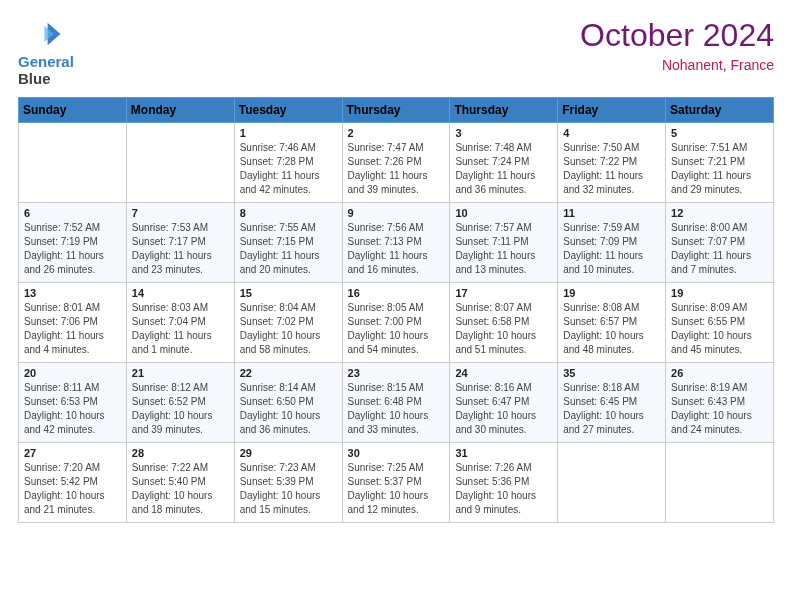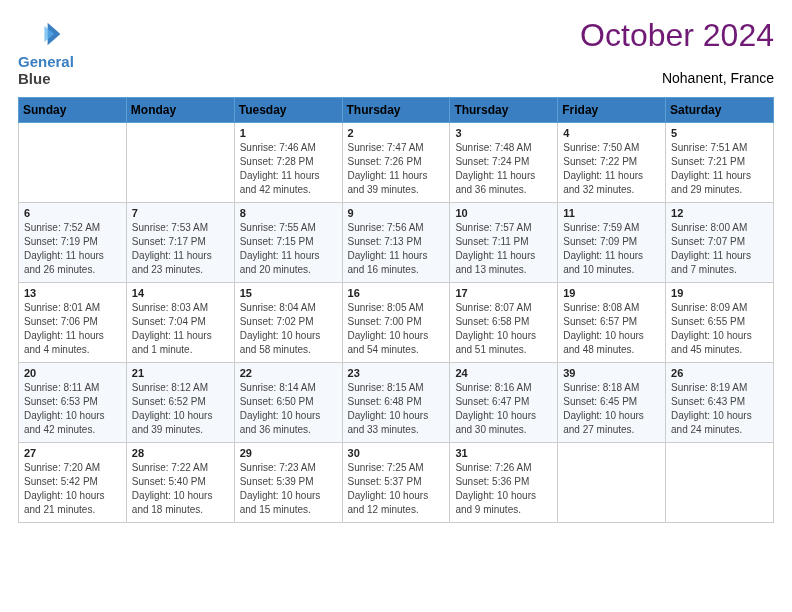--- a/index.html
+++ b/index.html
@@ -45,22 +45,22 @@
       text-align: right;
     }
     .month-title {
       font-size: 32px;
       font-weight: 300;
       color: #701a75;
       line-height: 1.1;
     }
     .location-title {
       font-size: 14px;
-      color: #000000;
-      margin-top: 17px;
+      color: #be185d;
+      margin-top: 4px;
     }
     .calendar-table {
       width: 100%;
       border-collapse: collapse;
       table-layout: fixed;
     }
     .calendar-table th {
       background: #3a7fc1;
       color: #000000;
       font-size: 12px;
@@ -232,21 +232,21 @@
           </td>
           <td>
             <span class="day-number">23</span>
             <div class="day-info">Sunrise: 8:15 AM<br>Sunset: 6:48 PM<br>Daylight: 10 hours and 33 minutes.</div>
           </td>
           <td>
             <span class="day-number">24</span>
             <div class="day-info">Sunrise: 8:16 AM<br>Sunset: 6:47 PM<br>Daylight: 10 hours and 30 minutes.</div>
           </td>
           <td>
-            <span class="day-number">39</span>
+            <span class="day-number">35</span>
             <div class="day-info">Sunrise: 8:18 AM<br>Sunset: 6:45 PM<br>Daylight: 10 hours and 27 minutes.</div>
           </td>
           <td>
             <span class="day-number">26</span>
             <div class="day-info">Sunrise: 8:19 AM<br>Sunset: 6:43 PM<br>Daylight: 10 hours and 24 minutes.</div>
           </td>
         </tr>
         <tr>
           <td>
             <span class="day-number">27</span>

